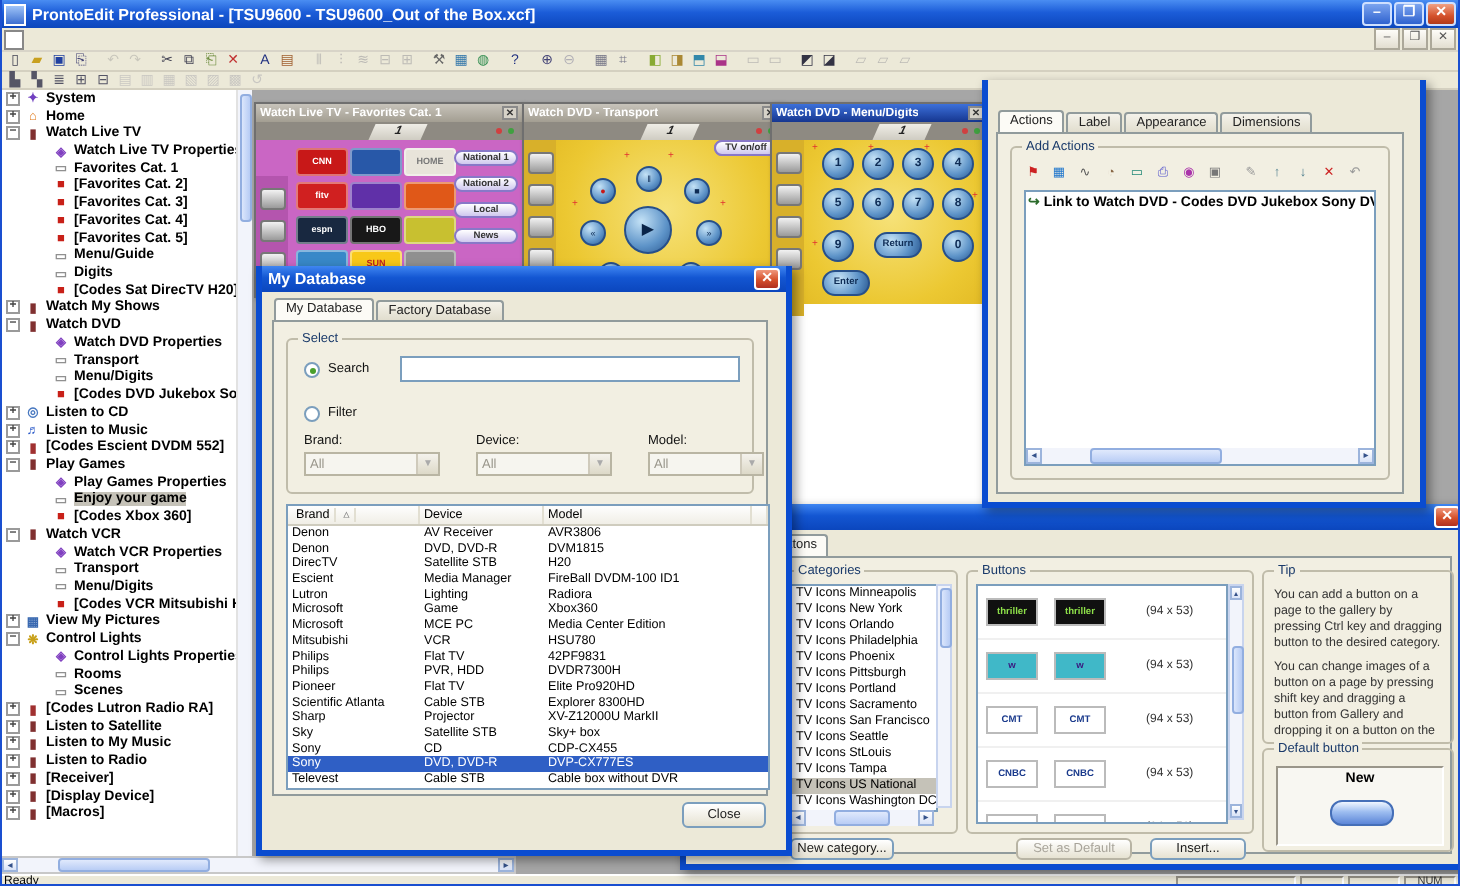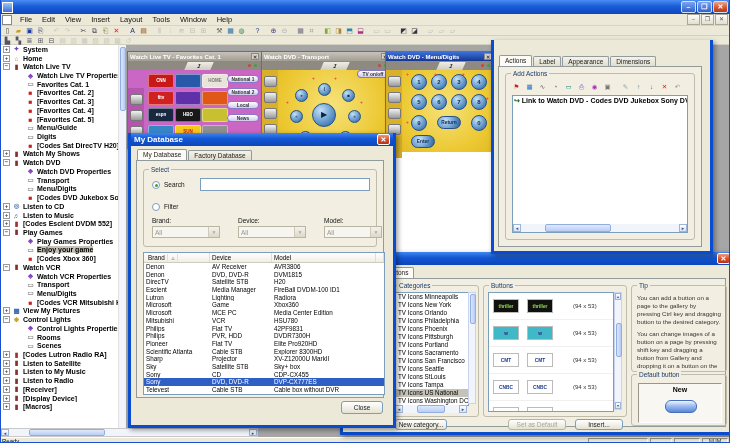--- a/index.html
+++ b/index.html
@@ -121,40 +121,30 @@
   .tsize{font-size:6px;color:#333;margin-left:12px}
   .tiptext{position:absolute;font-size:6.2px;color:#333;line-height:1.3}
   .newpill{position:absolute;width:30px;height:11px;border-radius:6px;border:1px solid #456fb8;
            background:linear-gradient(#f0f6ff,#9dbdf0 45%,#5c86d8)}
 </style>
 </head>
 <body>
 
 <div class="abs" id="titlebar">
   <span class="appicon"></span>
+  <span>ProntoEdit Professional - [TSU9600 - TSU9600_Out of the Box.xcf]</span>
   <span style="margin-left:auto;display:flex">
     <span class="winbtn">–</span>
     <span class="winbtn">❐</span>
     <span class="winbtn close">✕</span>
   </span>
 </div>
 
 <div class="abs" id="menubar">
   <span class="mdoc"></span>
-  <span style="display:flex">
-
-  <span class="menuitem">File</span>
-      <span class="menuitem">Edit</span>
-      <span class="menuitem">View</span>
-      <span class="menuitem">Insert</span>
-      <span class="menuitem">Layout</span>
-      <span class="menuitem">Tools</span>
-      <span class="menuitem">Window</span>
-      <span class="menuitem">Help</span>
-    </span>
   <span style="margin-left:auto;display:flex">
     <span class="childbtn">–</span>
     <span class="childbtn">❐</span>
     <span class="childbtn">✕</span>
   </span>
 </div>
 
 <div class="abs toolbar" id="toolbar1">
 
 <span class="ticon" style="color: rgb(68, 68, 85);">▯</span>

